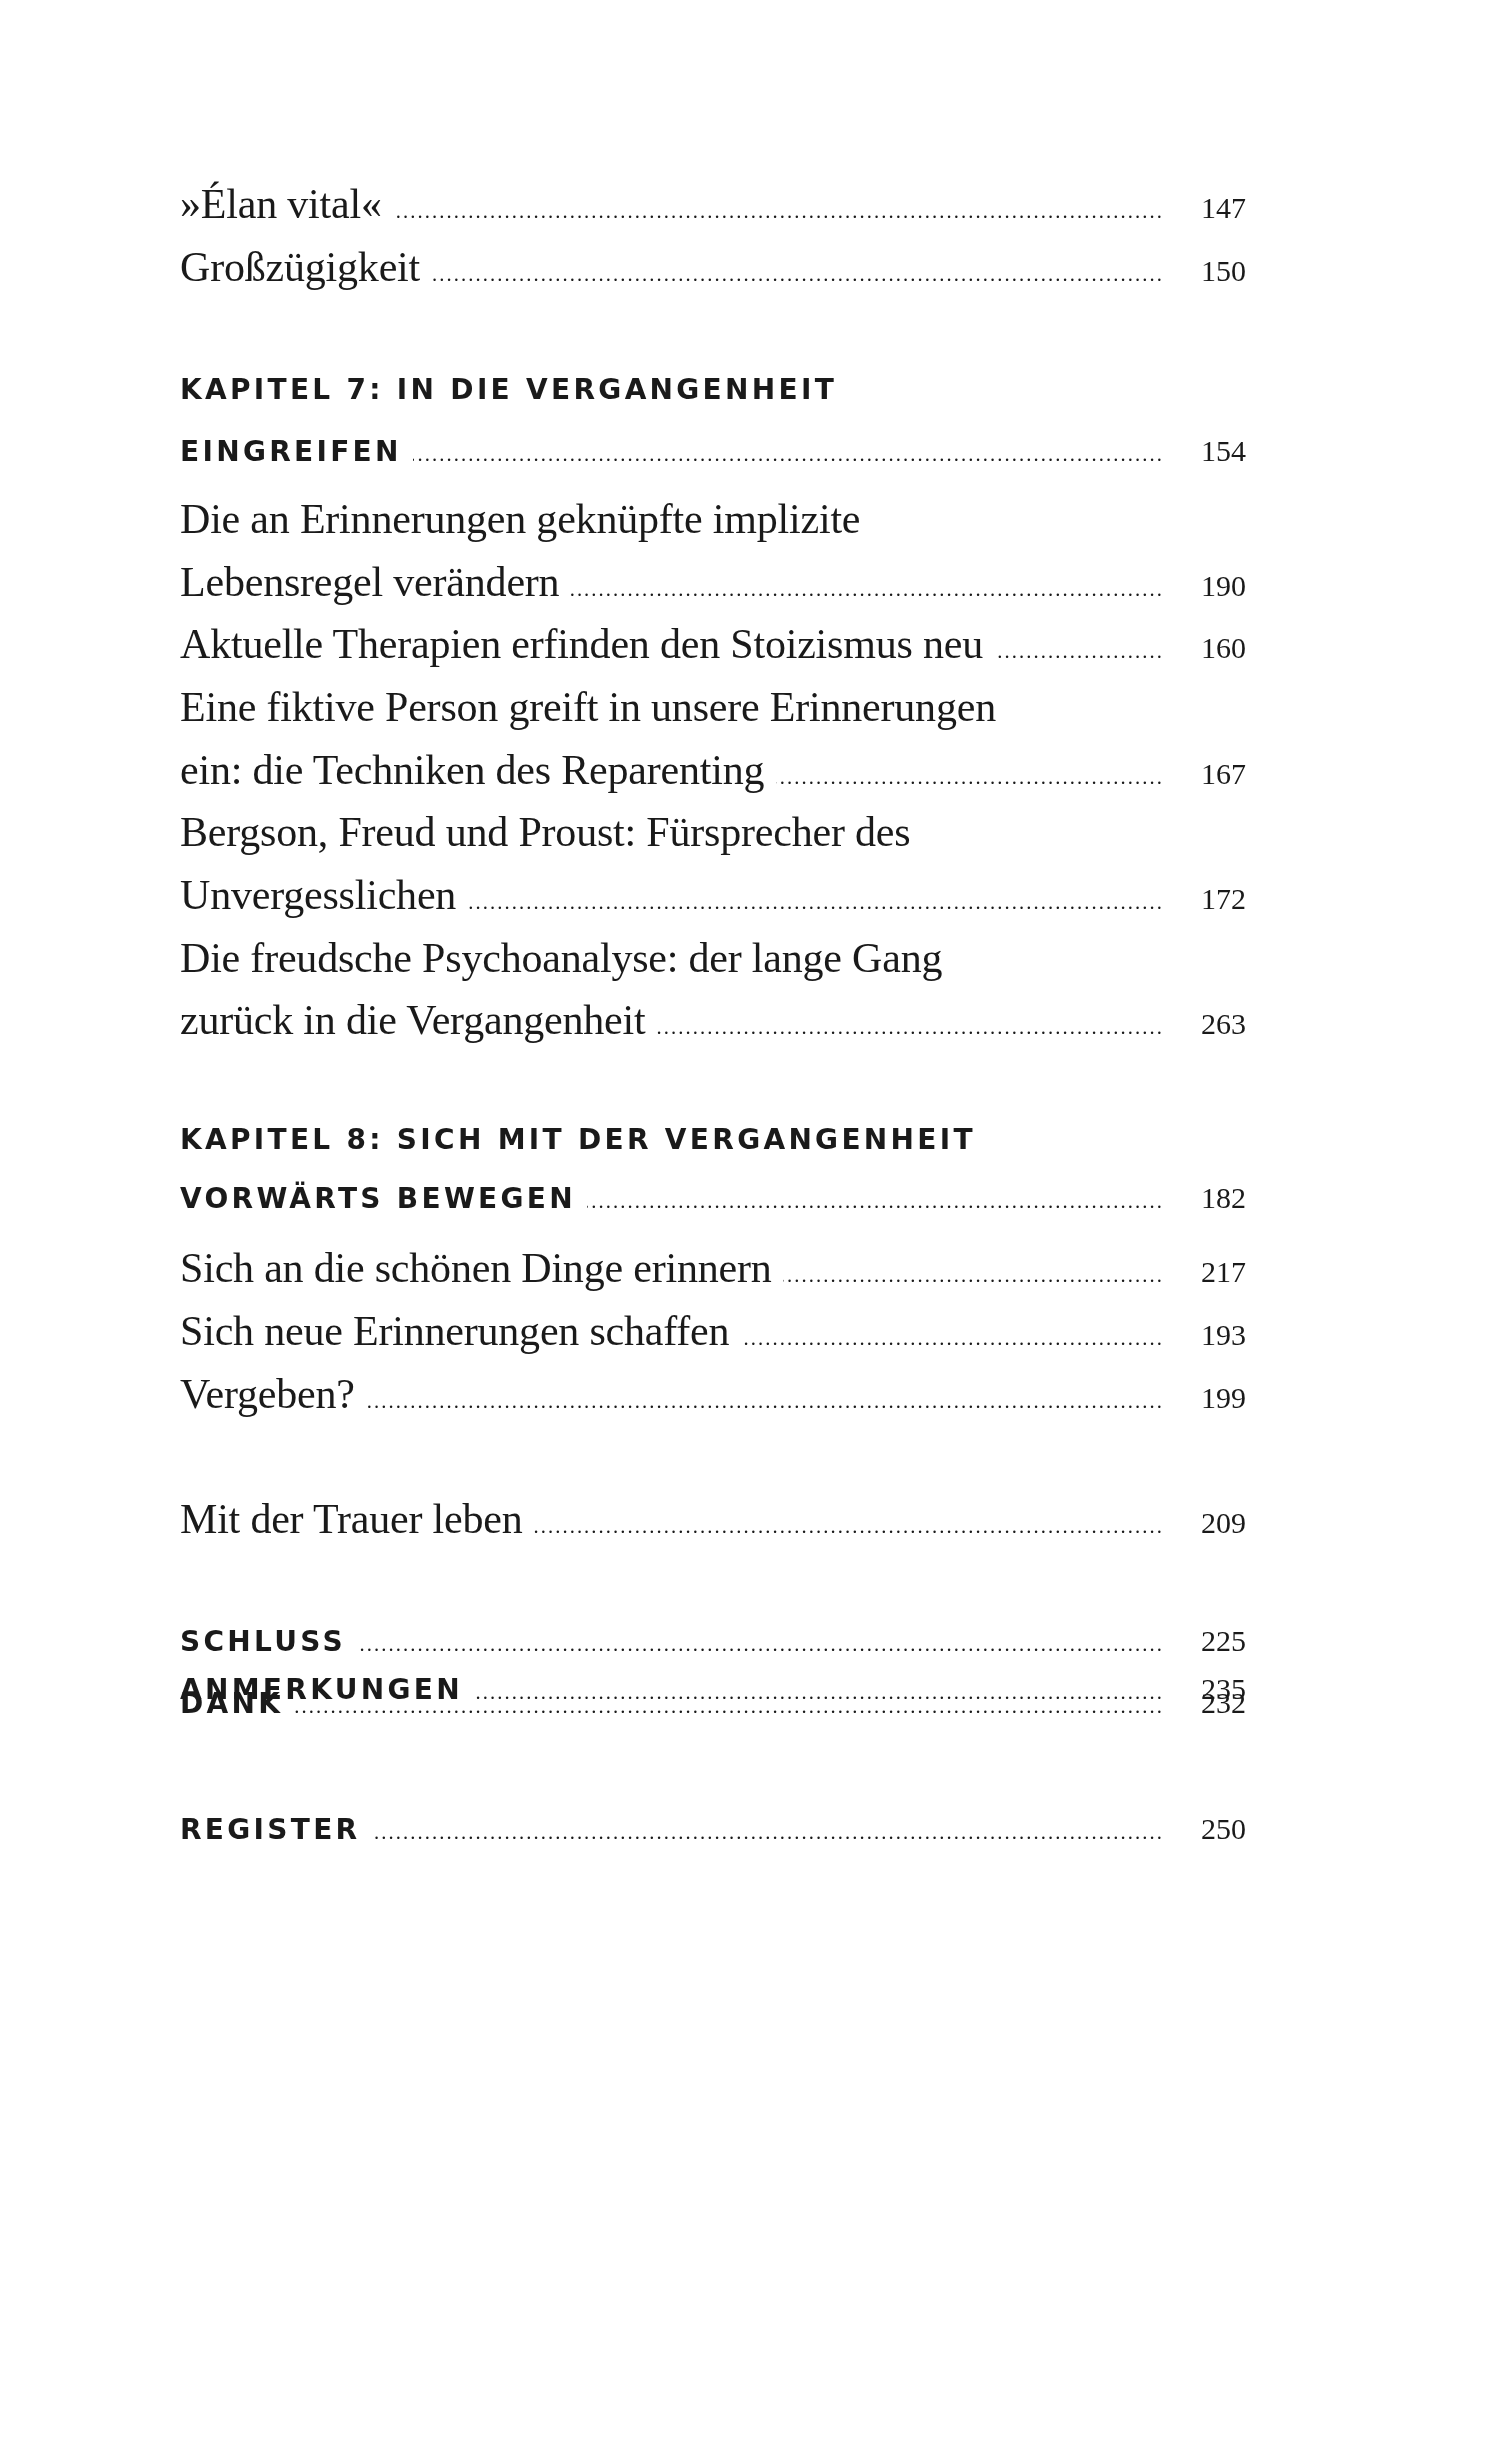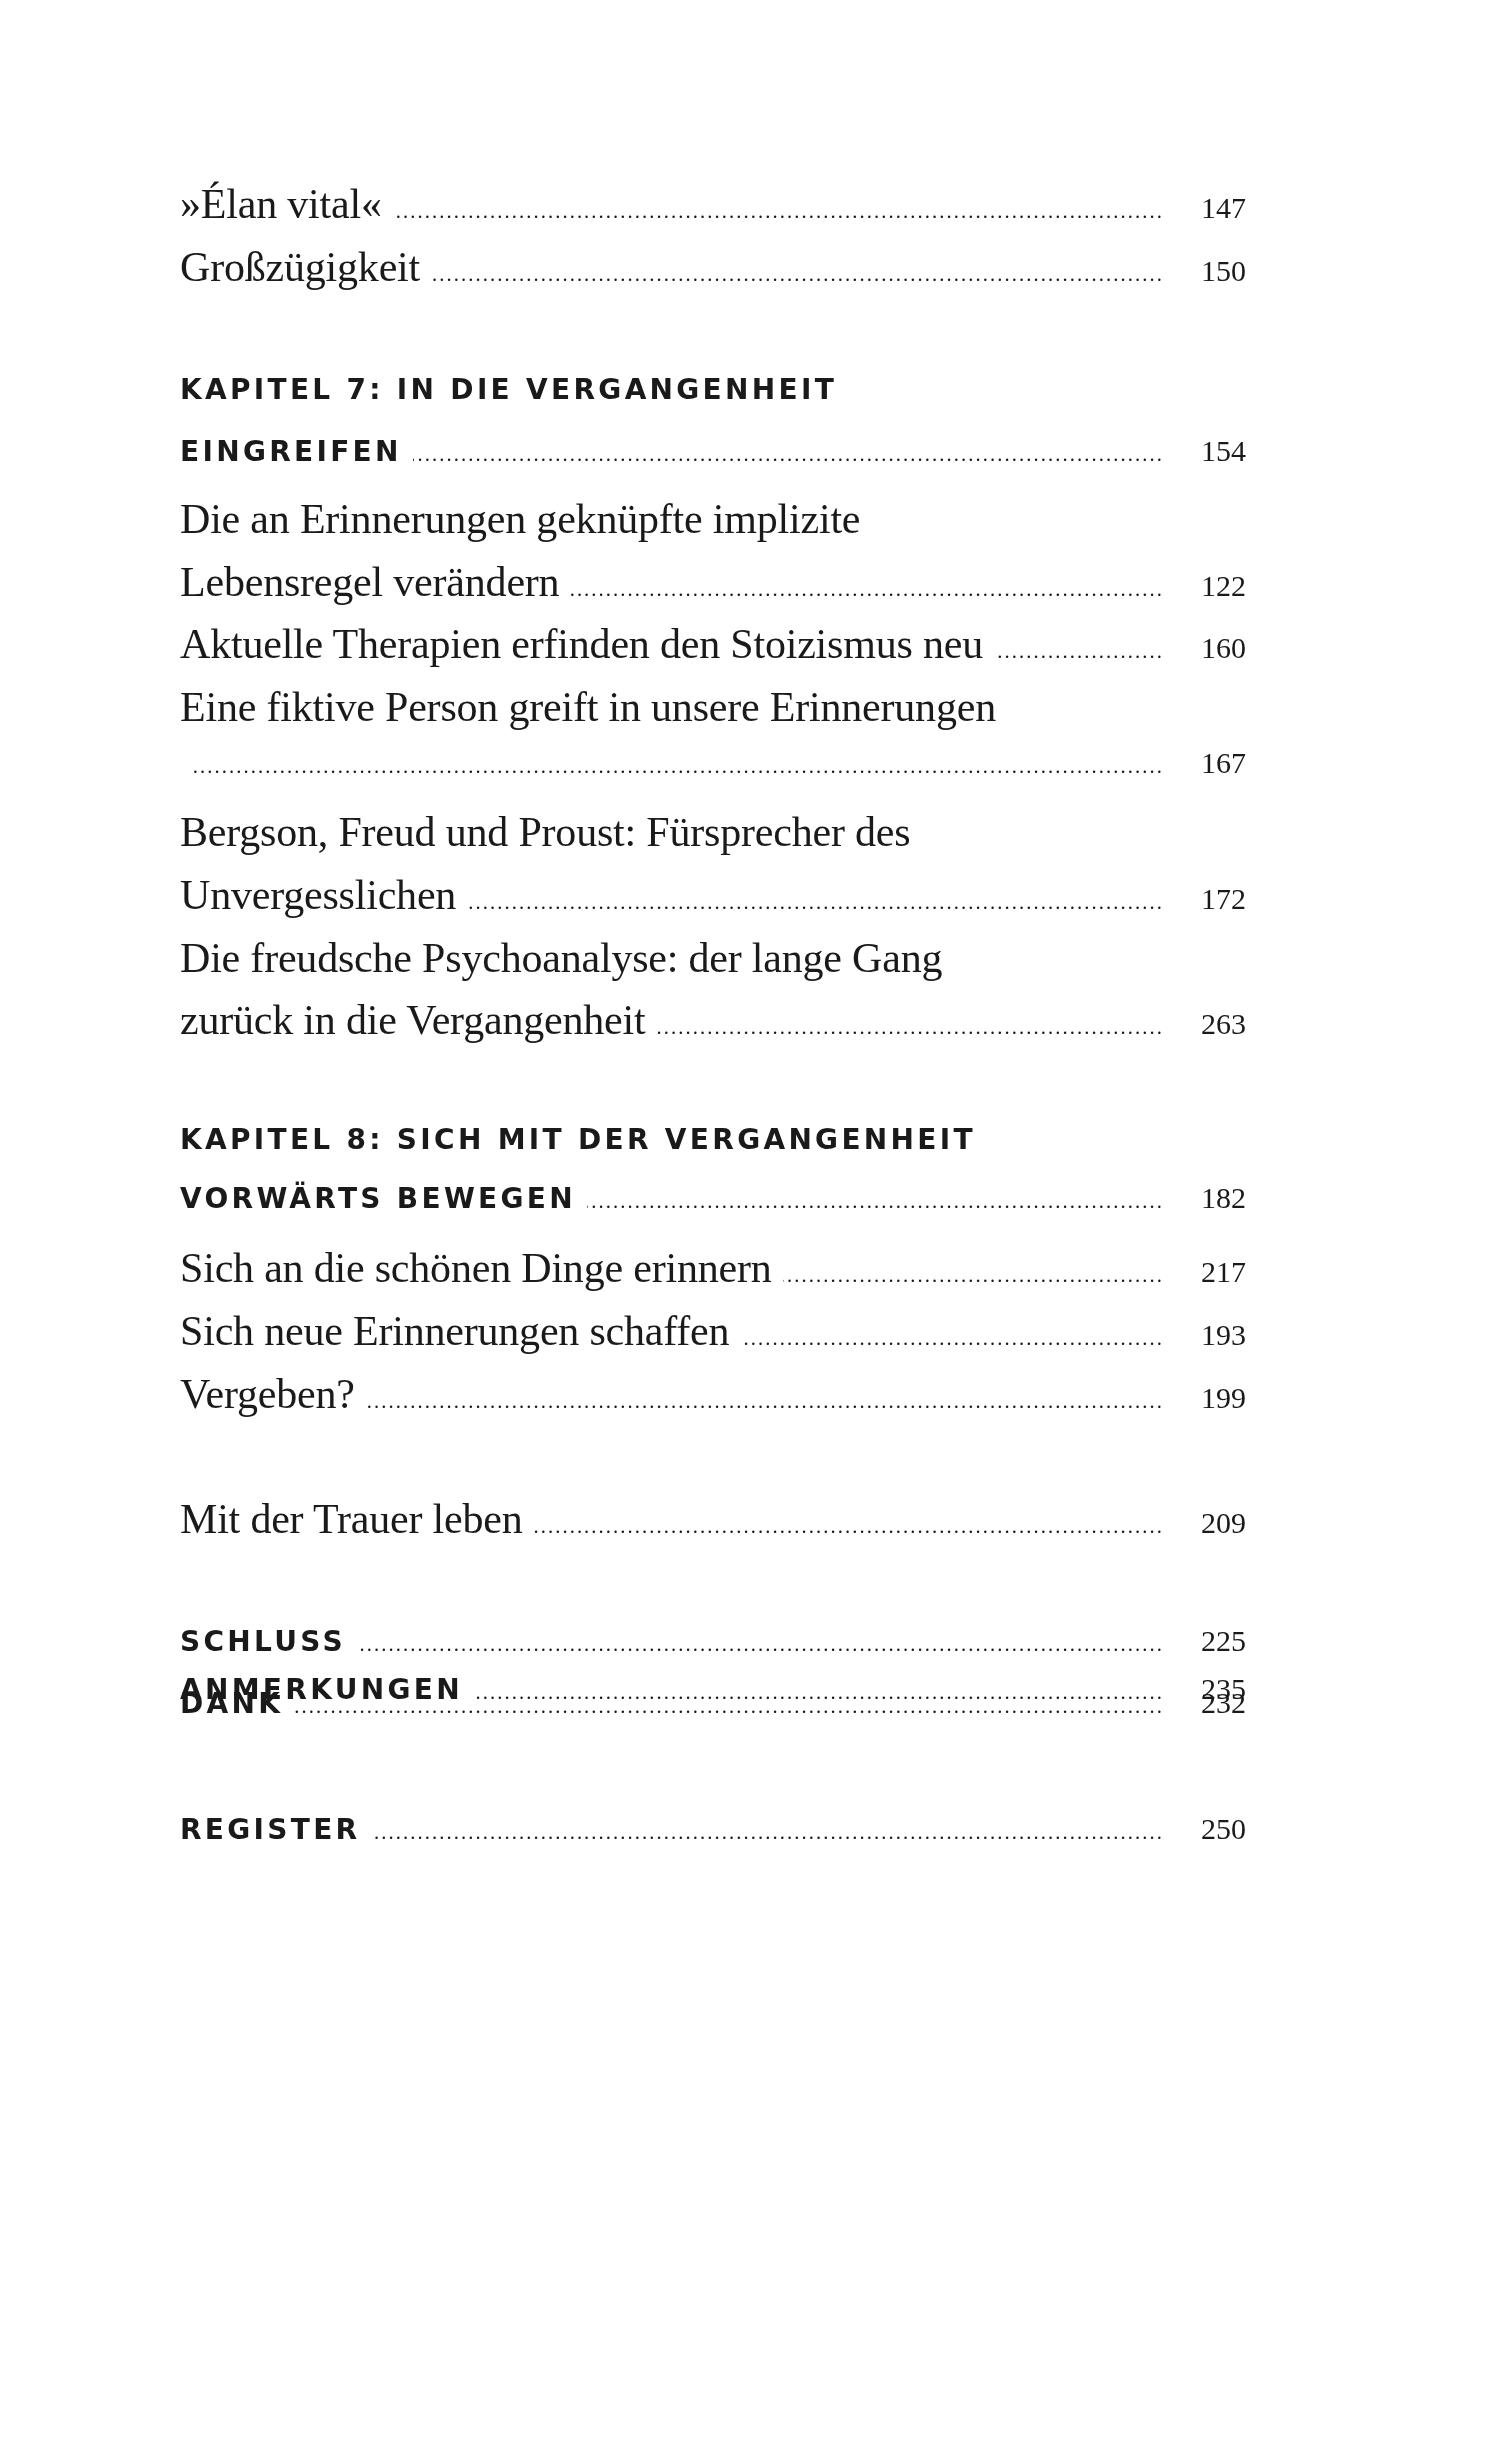--- a/index.html
+++ b/index.html
@@ -93,35 +93,36 @@
   </div>
 
   <div class="row noleader" style="top:495px">
     <span class="title">Die an Erinnerungen geknüpfte implizite</span>
 
   </div>
 
   <div class="row" style="top:558px">
     <span class="title">Lebensregel verändern</span>
     <span class="leader"></span>
-    <span class="page">122</span>
+    <span class="page">190</span>
   </div>
 
   <div class="row" style="top:620px">
     <span class="title">Aktuelle Therapien erfinden den Stoizismus neu</span>
     <span class="leader"></span>
     <span class="page">160</span>
   </div>
 
   <div class="row noleader" style="top:683px">
     <span class="title">Eine fiktive Person greift in unsere Erinnerungen</span>
 
   </div>
 
   <div class="row" style="top:746px">
+    <span class="title">ein: die Techniken des Reparenting</span>
     <span class="leader"></span>
     <span class="page">167</span>
   </div>
 
   <div class="row noleader" style="top:808px">
     <span class="title">Bergson, Freud und Proust: Fürsprecher des</span>
 
   </div>
 
   <div class="row" style="top:871px">

